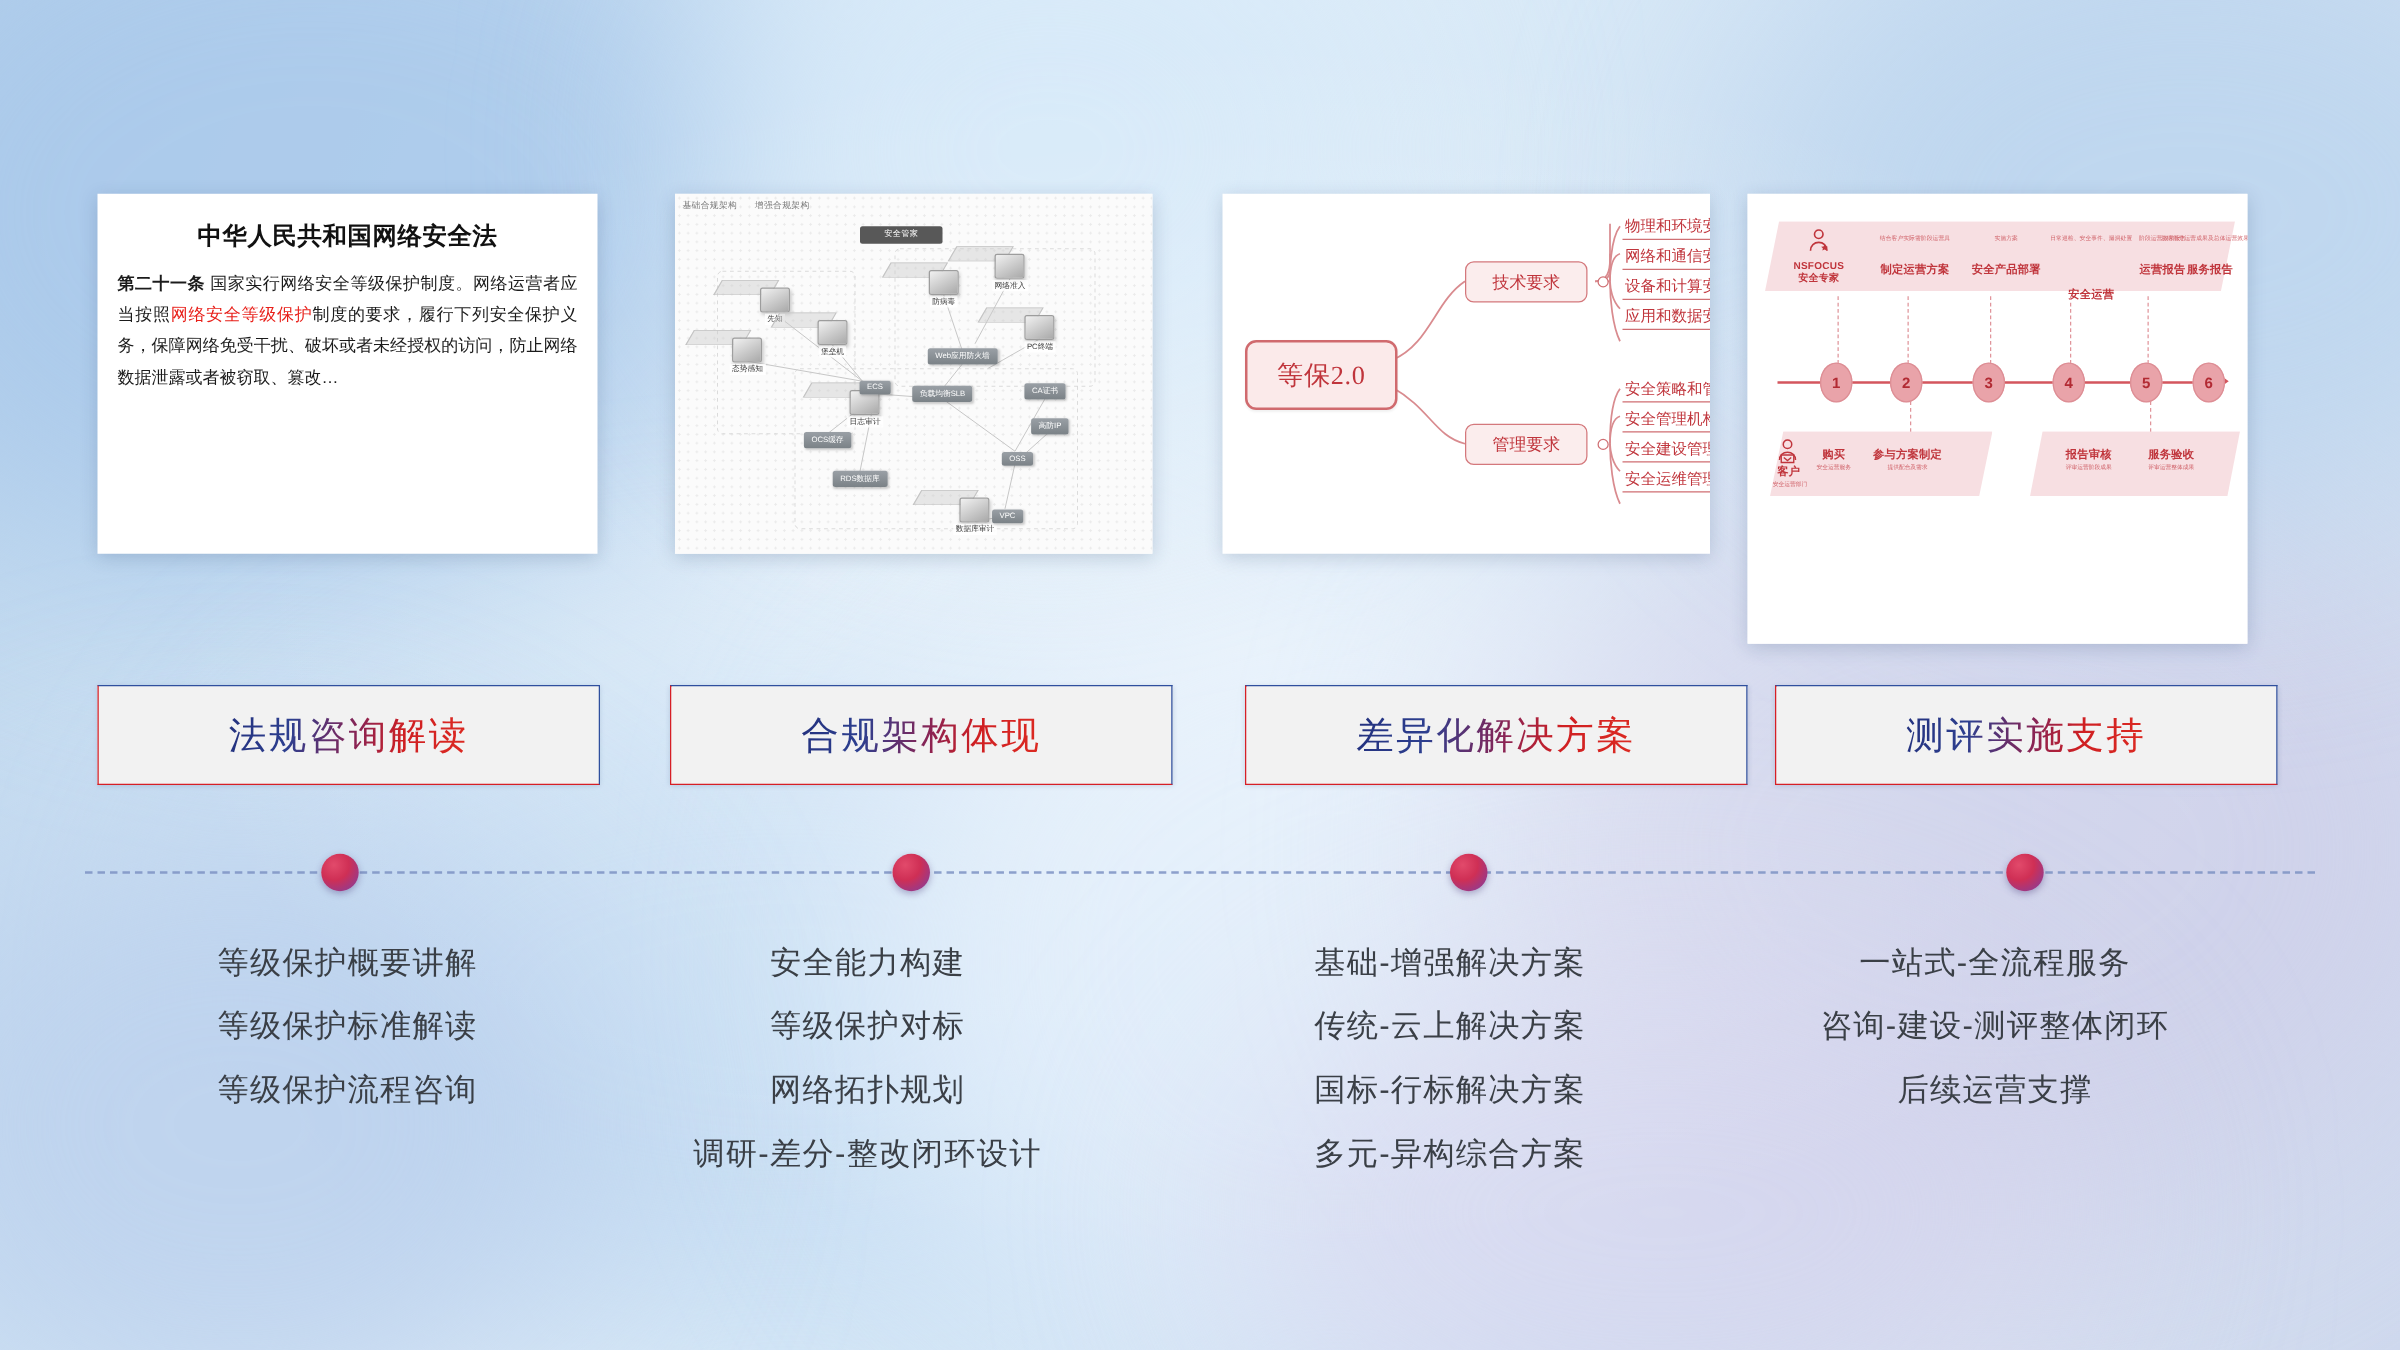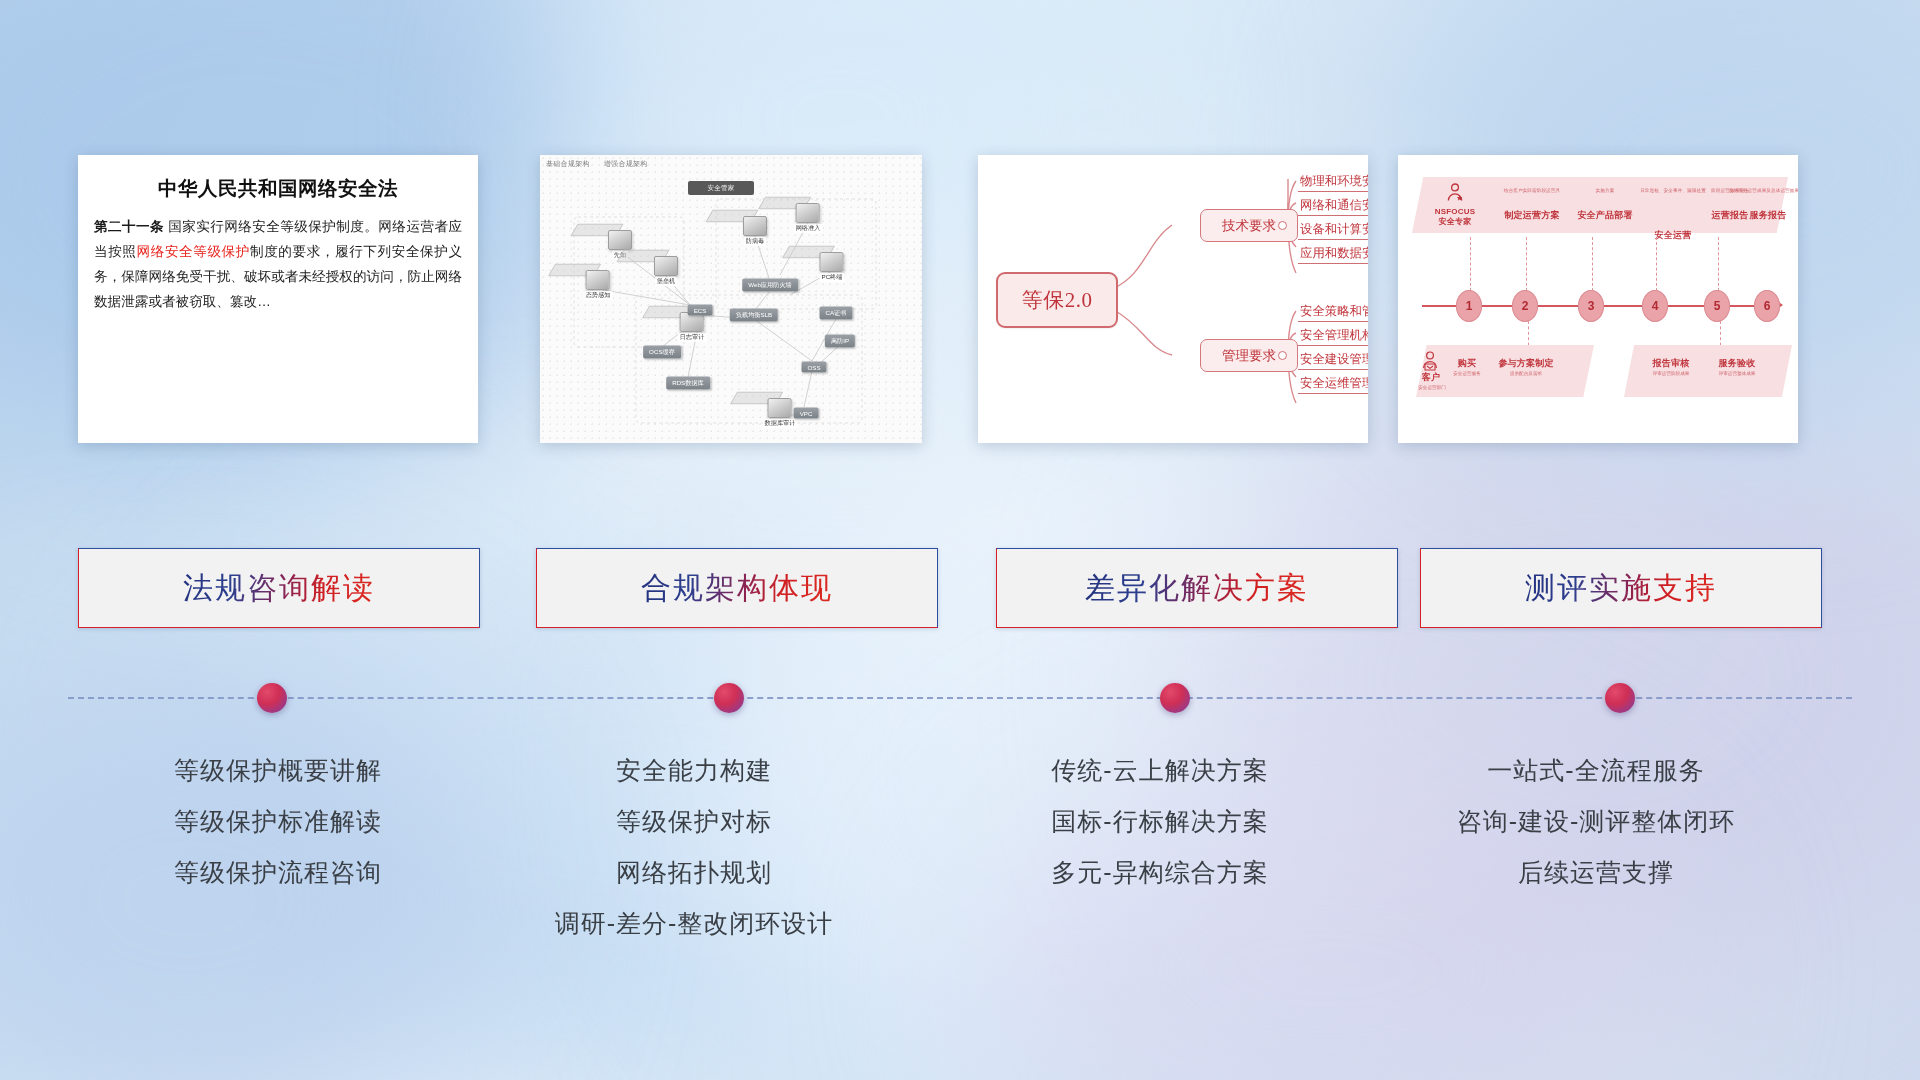--- a/index.html
+++ b/index.html
@@ -29,21 +29,21 @@
   
   .cards{position:absolute;left:0;top:0;width:1920px;height:460px;}
   .card{
     position:absolute;background:#ffffff;
     box-shadow:0 3px 14px rgba(40,70,110,.22);
     overflow:hidden;
   }
   .card.c1{left:78px;top:155px;width:400px;height:288px;}
   .card.c2{left:540px;top:155px;width:382px;height:288px;}
   .card.c3{left:978px;top:155px;width:390px;height:288px;}
-  .card.c4{left:1398px;top:155px;width:400px;height:288px;}
+  .card.c4{left:1398px;top:155px;width:400px;height:360px;}
 
   
   .law{padding:14px 16px 10px 16px;box-sizing:border-box;height:100%;}
   .law-title{
     text-align:center;font-weight:bold;font-size:19.5px;color:#111;
     letter-spacing:.5px;margin:6px 0 12px 0;
   }
   .law-p{font-size:13.6px;line-height:25px;color:#1b1b1b;text-align:justify;}
   .law-p + .law-p{margin-top:3px;}
   .law-p b{font-weight:bold;}
@@ -101,21 +101,20 @@
     color:#c0353c;font-size:21px;letter-spacing:.5px;
     box-shadow:0 1px 2px rgba(0,0,0,.06);
     font-family:"Liberation Serif","DejaVu Serif",serif;
   }
   .mm-branch{
     position:absolute;width:96px;height:31px;
     border:1.6px solid #d4787c;border-radius:7px;background:#fbeded;
     display:flex;align-items:center;justify-content:center;
     color:#c0353c;font-size:13.5px;
     font-family:"Liberation Serif","DejaVu Serif",serif;
-    margin-left:28px;
   }
   .mm-branch.tech{left:194px;top:54px;}
   .mm-branch.mgmt{left:194px;top:184px;}
   .mm-leaf{
     position:absolute;color:#c0353c;font-size:12.4px;white-space:nowrap;
     border-bottom:1.8px solid #cf6f73;padding:0 2px 1px 2px;
     font-family:"Liberation Serif","DejaVu Serif",serif;
   }
   .mm-dot{
     position:absolute;width:7px;height:7px;border:1.2px solid #cf6f73;border-radius:50%;
@@ -472,20 +471,21 @@
   <div class="list-item">等级保护标准解读</div>
   <div class="list-item">等级保护流程咨询</div>
 </div>
 <div class="list l2">
   <div class="list-item">安全能力构建</div>
   <div class="list-item">等级保护对标</div>
   <div class="list-item">网络拓扑规划</div>
   <div class="list-item">调研-差分-整改闭环设计</div>
 </div>
 <div class="list l3">
+  <div class="list-item">基础-增强解决方案</div>
   <div class="list-item">传统-云上解决方案</div>
   <div class="list-item">国标-行标解决方案</div>
   <div class="list-item">多元-异构综合方案</div>
 </div>
 <div class="list l4">
   <div class="list-item">一站式-全流程服务</div>
   <div class="list-item">咨询-建设-测评整体闭环</div>
   <div class="list-item">后续运营支撑</div>
 </div>
 

